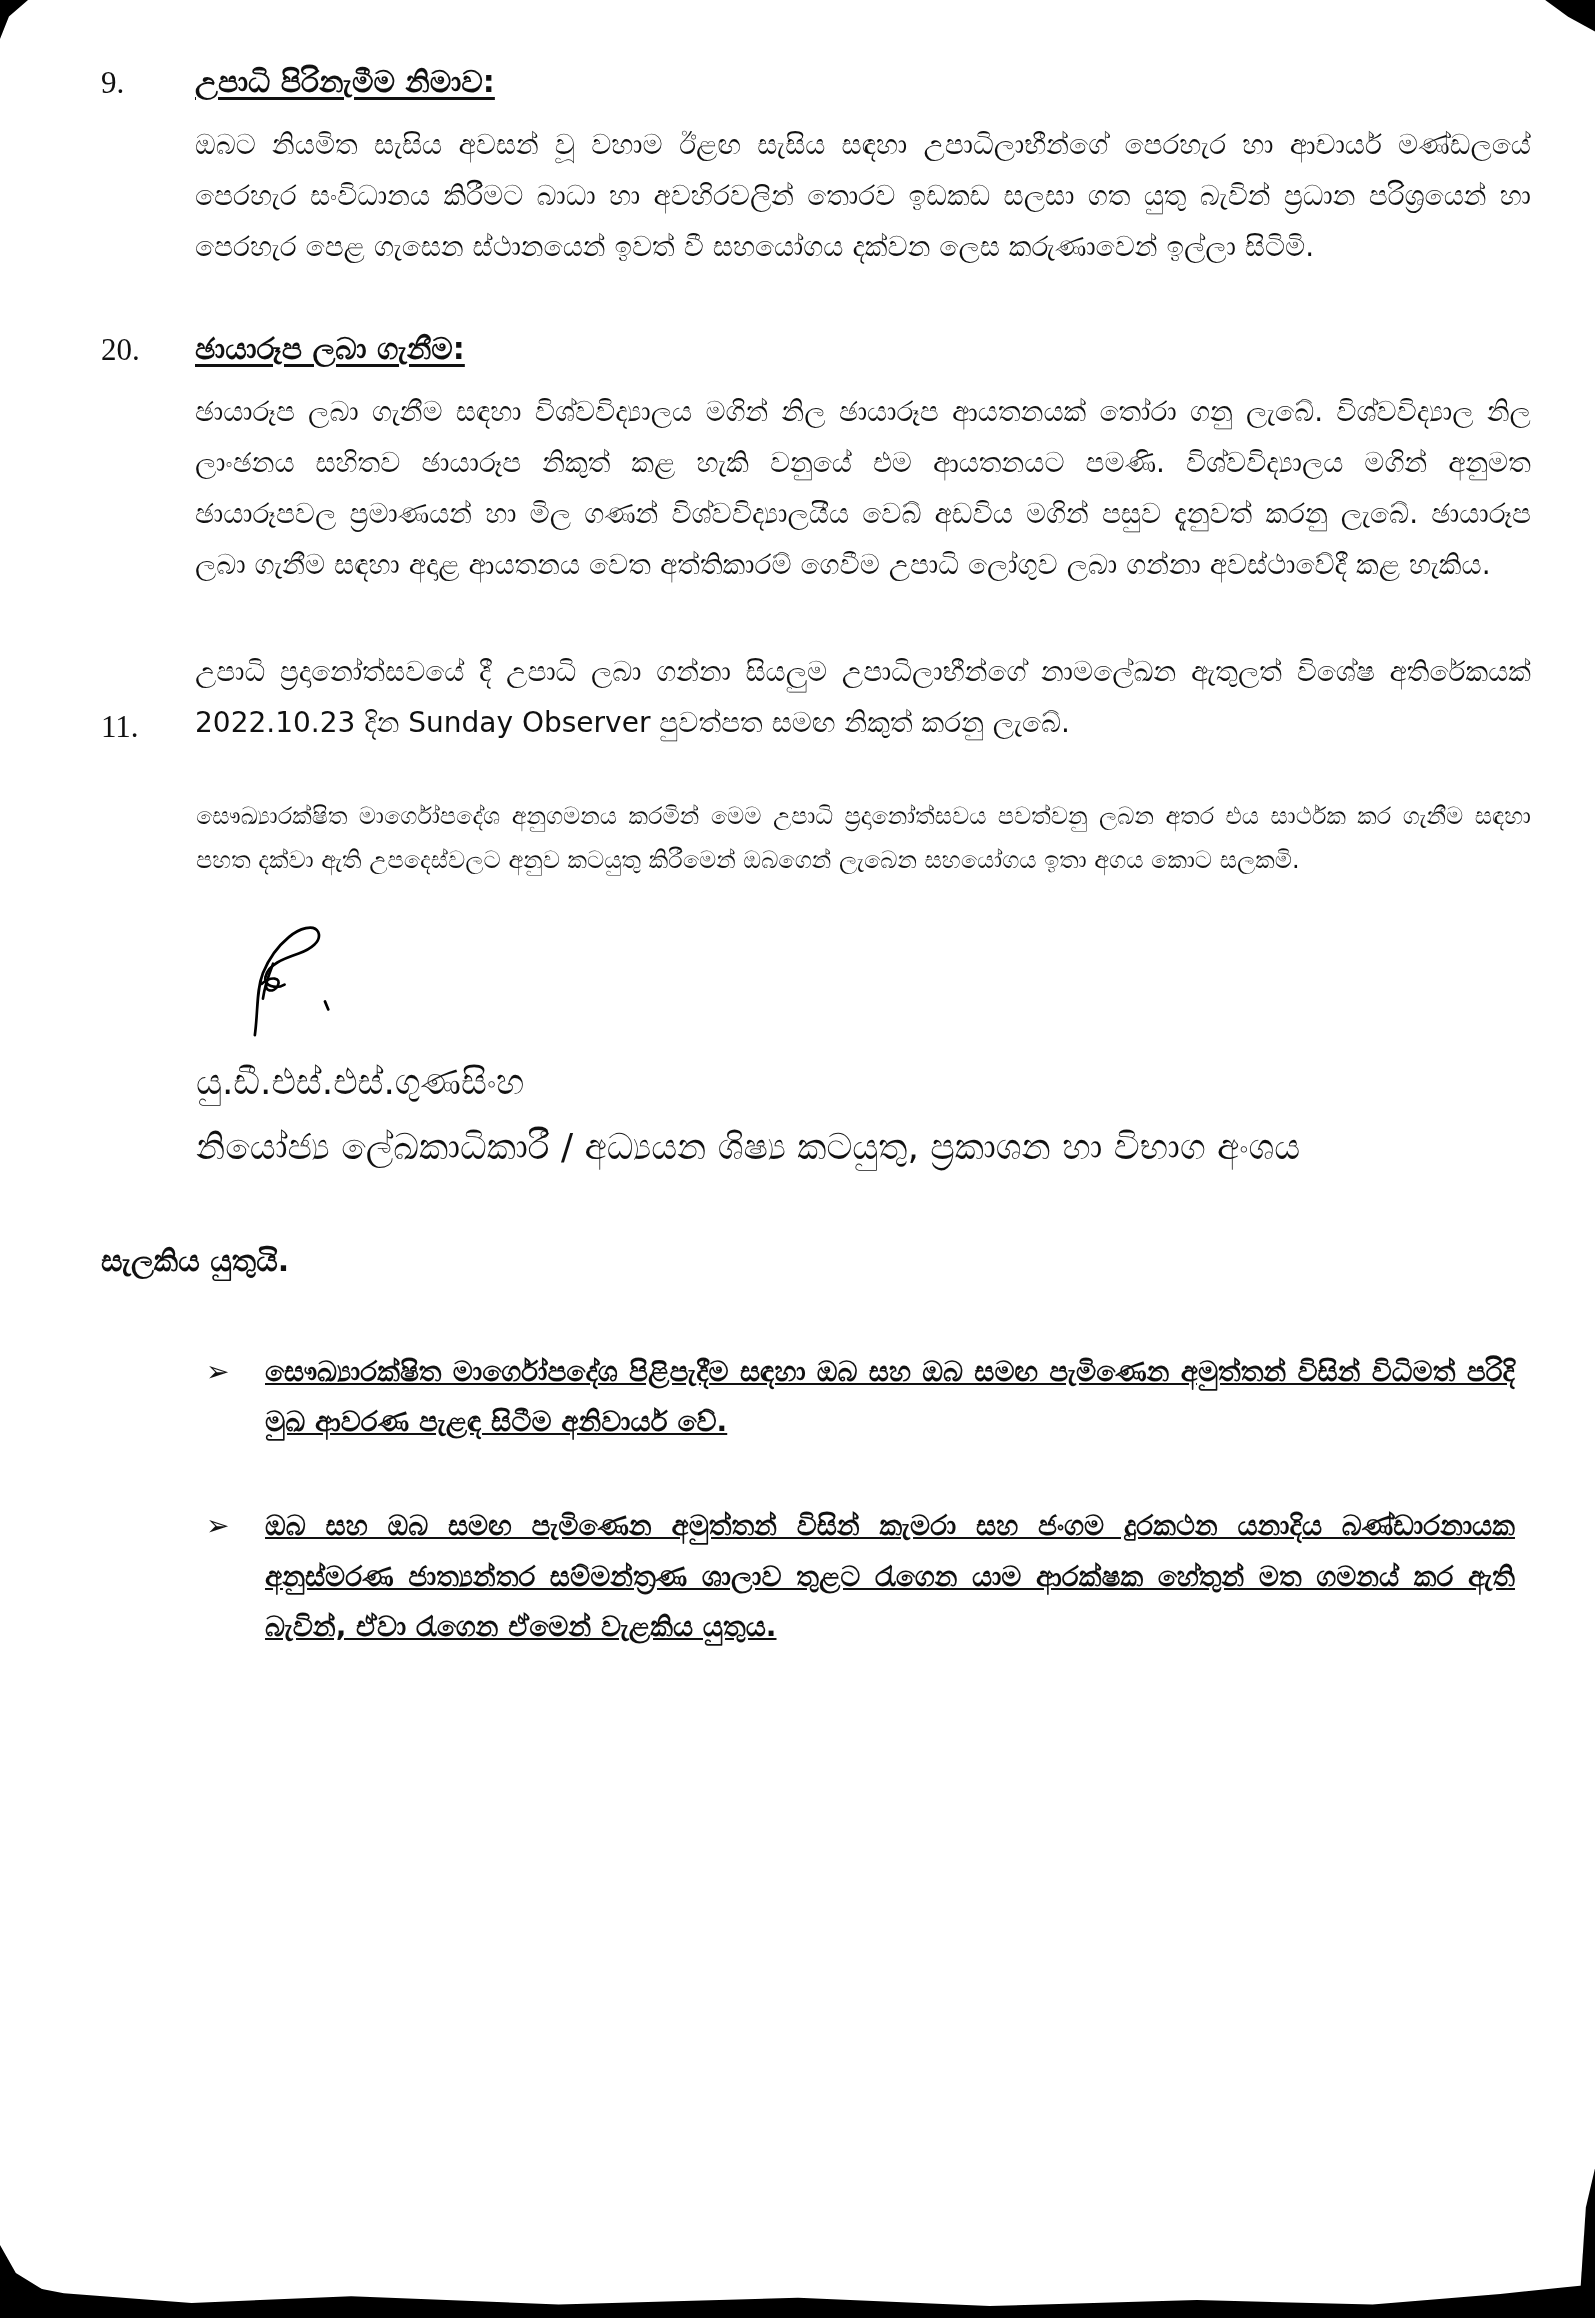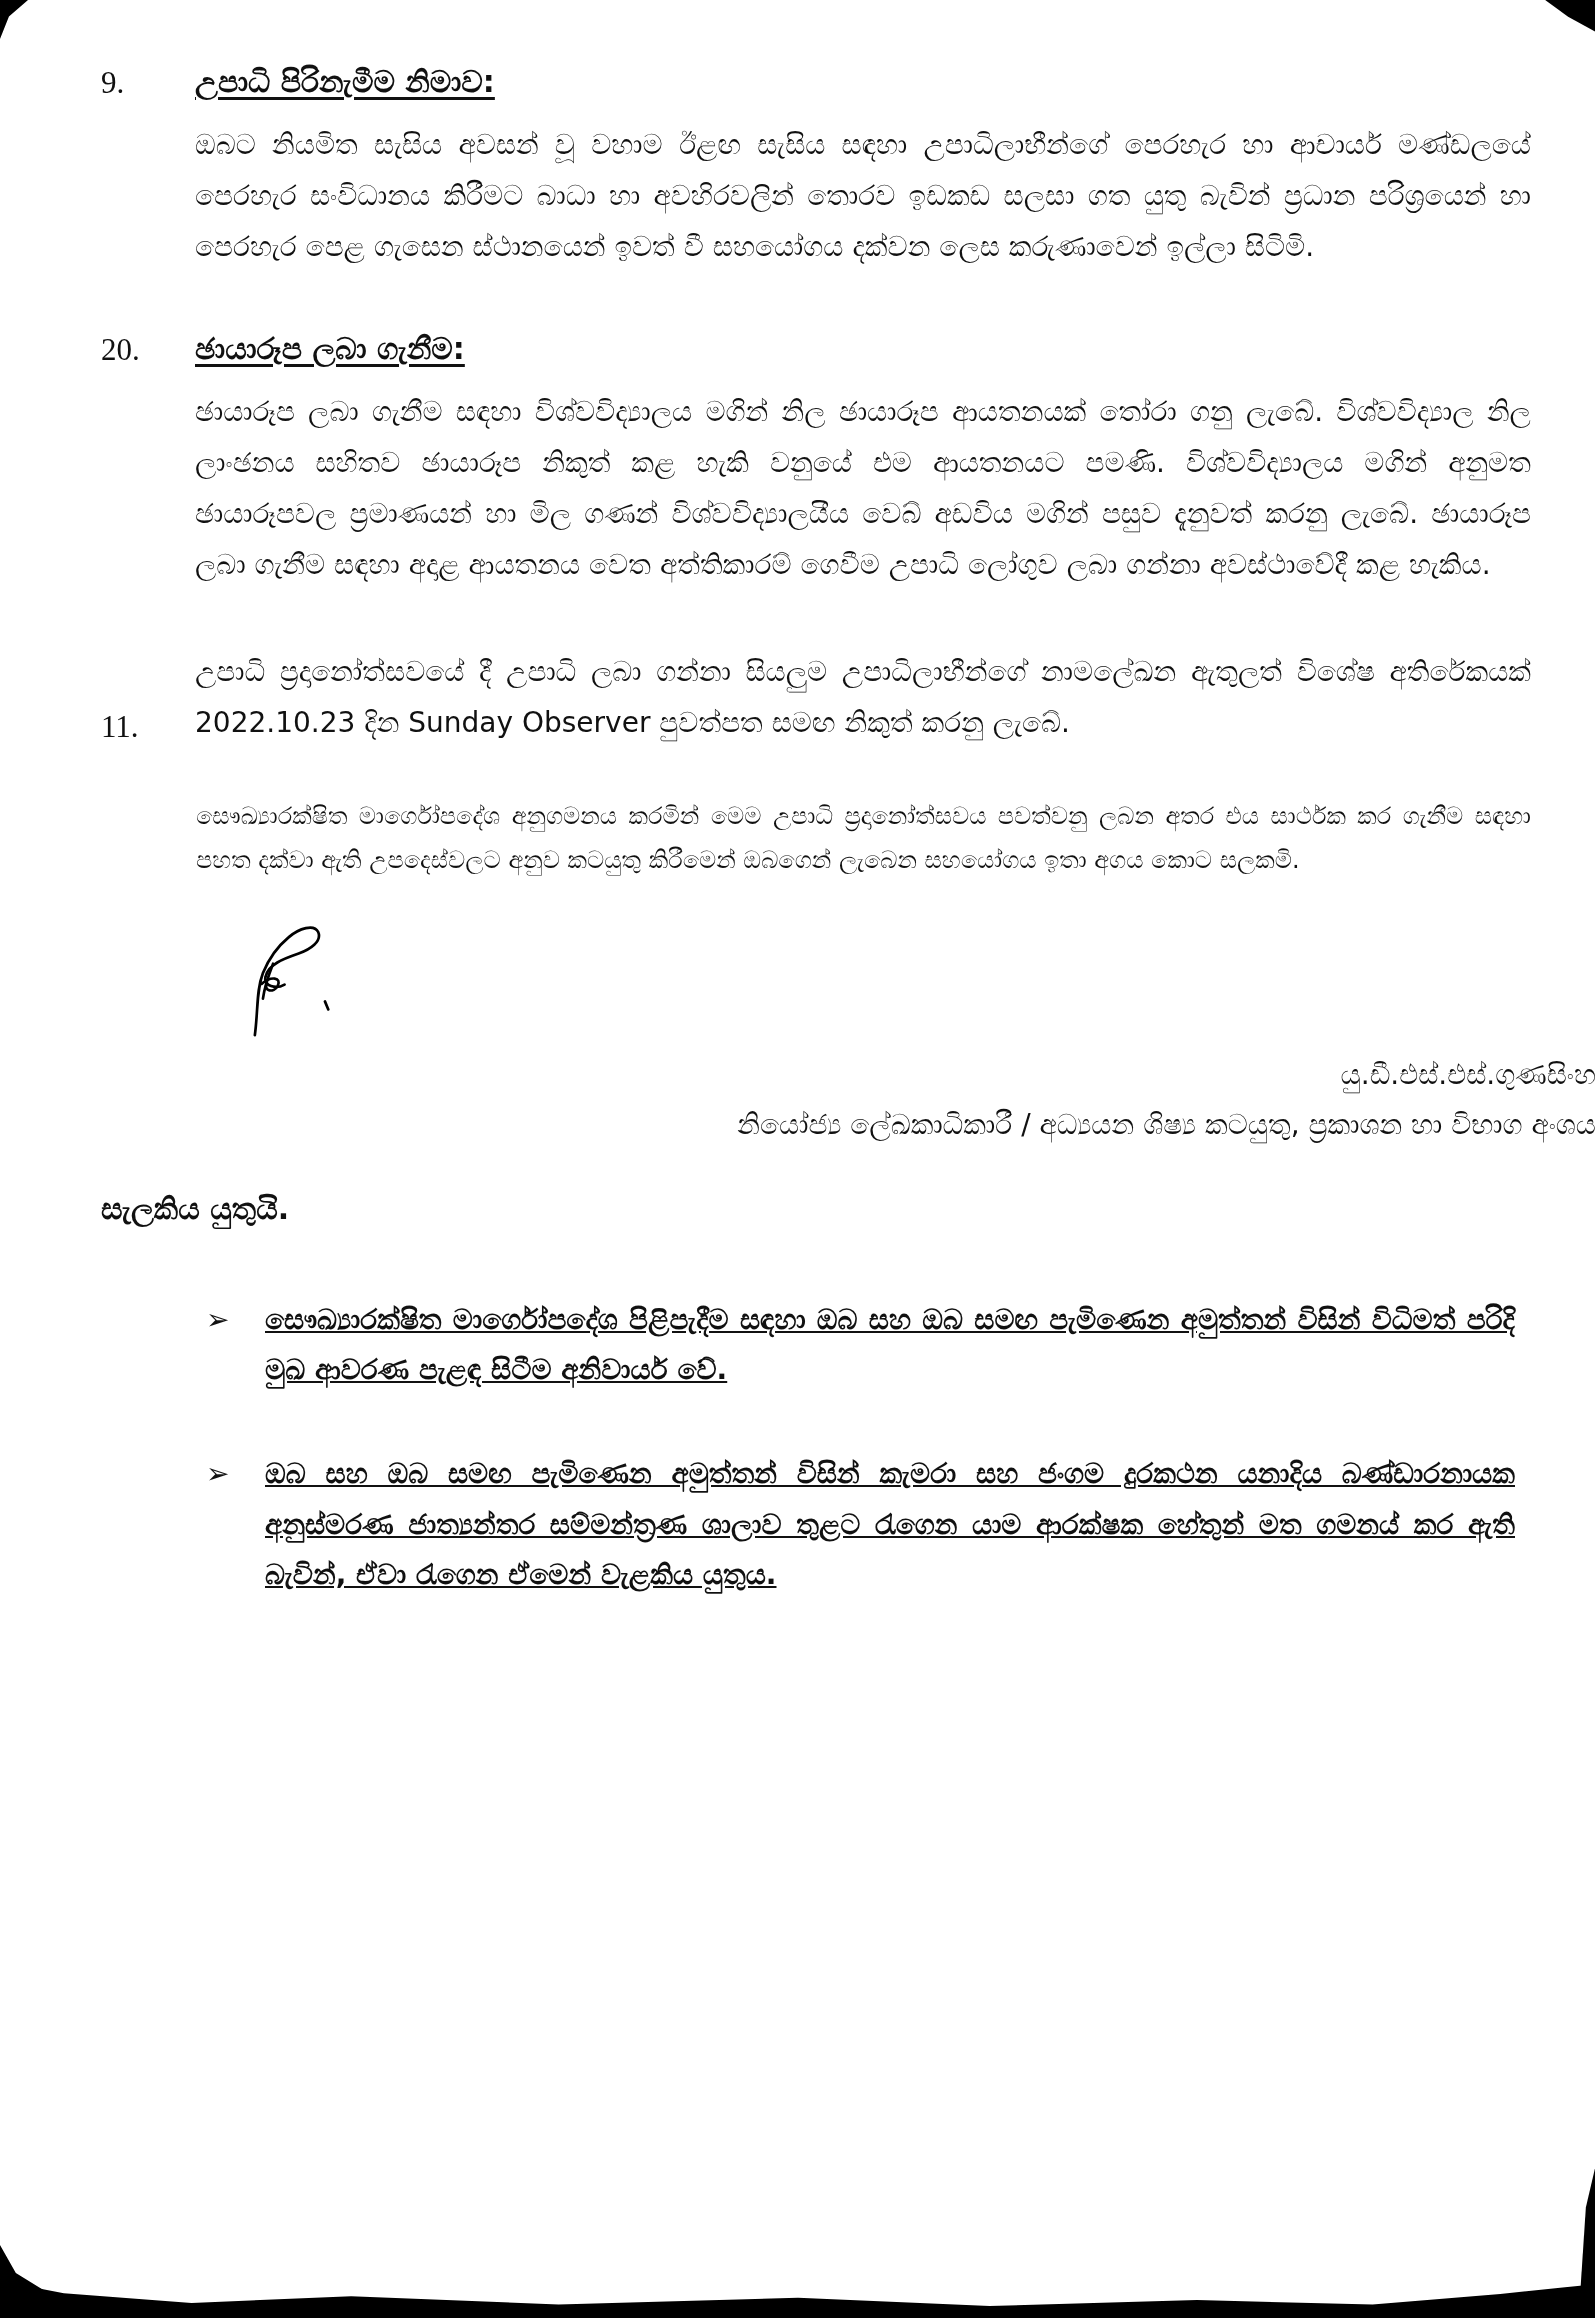--- a/index.html
+++ b/index.html
@@ -48,25 +48,25 @@
   .closing-par {
     margin: 0 65px 40px 196px;
     font-size: 24px;
     line-height: 1.83;
     text-align: justify;
   }
 
   
   .signature-wrap { margin: 6.7px 0 12px 236px; height: 115px; }
   .signer-block { margin-left: 196px; }
-  .signer-line { font-size: 28px; line-height: 1.8; text-align: right; }
+  .signer-line { font-size: 36px; line-height: 1.8; }
 
   
   .notice-heading {
-    margin: 38px 0 67px 101px;
+    margin: 61px 0 67px 101px;
     font-size: 30px;
     font-weight: bold;
     line-height: 1.3;
   }
   .bullet-item {
     display: flex;
     align-items: flex-start;
     margin: 0 81px 54px 206px;
   }
   .bullet-marker {

